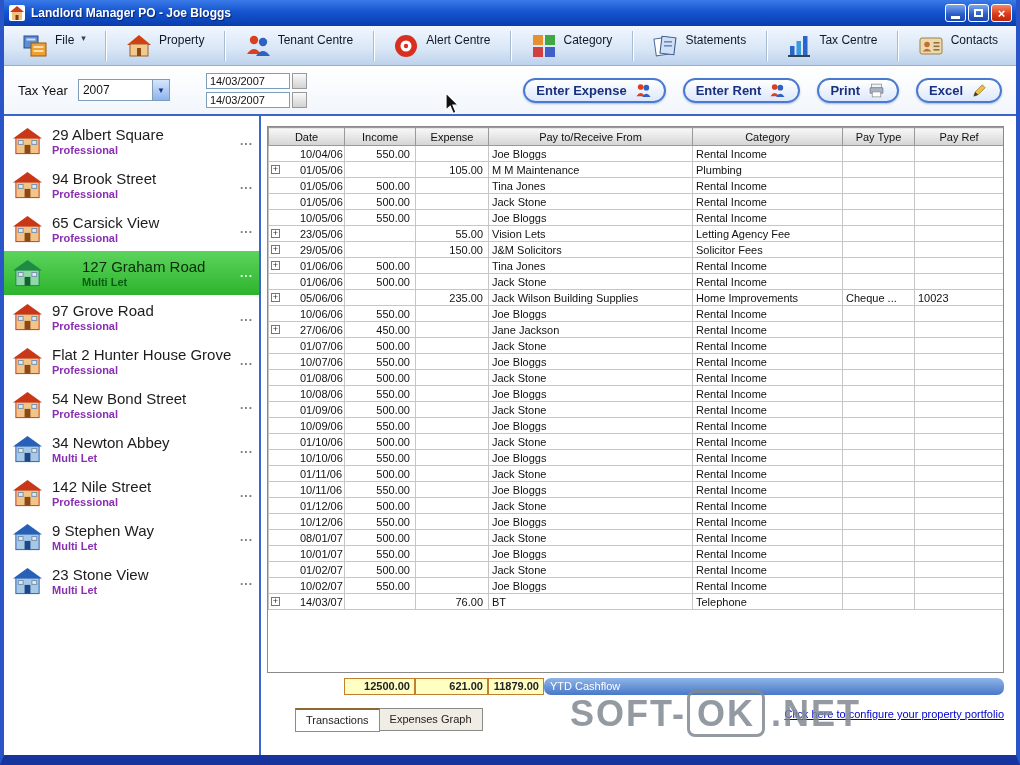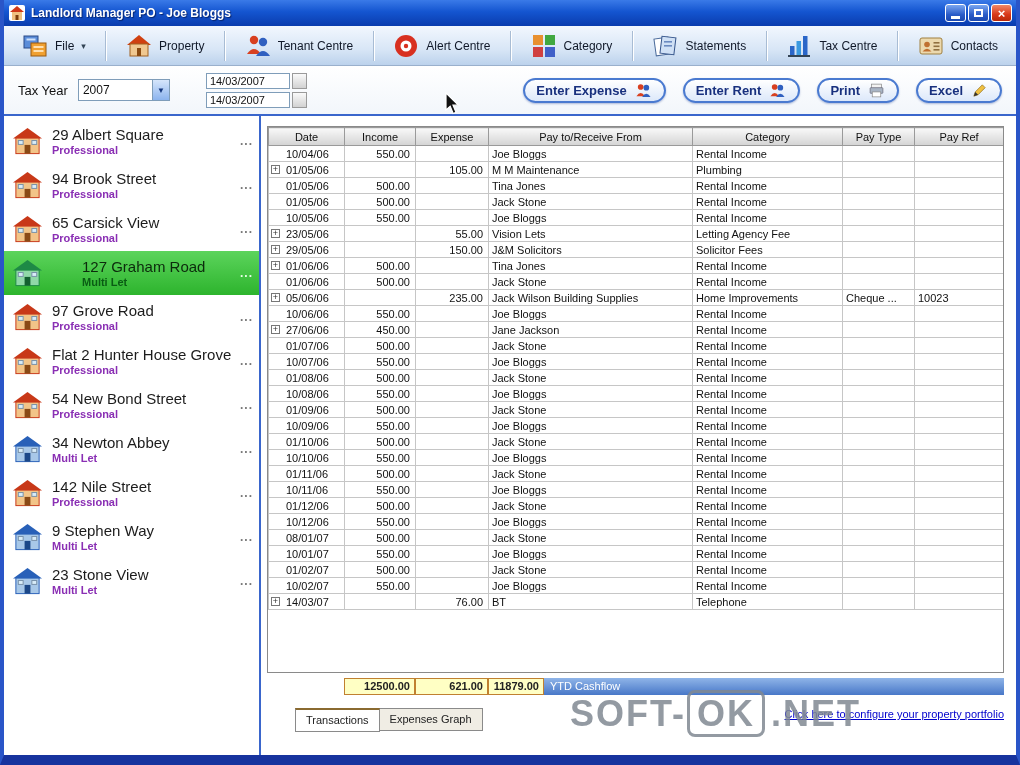--- a/index.html
+++ b/index.html
@@ -32,21 +32,21 @@
   .win-btn .min-glyph { width:9px; height:3px; background:#fff; margin-top:9px; }
   .win-btn .restore-glyph { width:9px; height:8px; border:2px solid #fff; background:transparent; }
   .win-btn.close { background:linear-gradient(180deg,#f4induced0,#d04020); background:linear-gradient(180deg,#f08868,#d83818 60%,#b82808); color:#fff; font-size:13px; font-weight:bold; line-height:1; }
   
   .menubar {
     height:40px; flex:0 0 40px; display:flex; align-items:center;
     justify-content:space-between; padding:0 14px;
     background:linear-gradient(180deg,#f2f7fe 0%,#d8e6f6 60%,#bcd2ec 100%);
     border-bottom:1px solid #9ab0cc;
   }
-  .menu-item { display:flex; align-items:center; gap:7px; cursor:default; padding:2px 4px; }
+  .menu-item { display:flex; align-items:flex-start; gap:7px; cursor:default; padding:2px 4px; }
   .mi-icon { width:26px; height:26px; display:inline-flex; }
   .mi-icon svg { width:26px; height:26px; }
   .mi-label { font-size:12px; color:#101828; white-space:nowrap; }
   .mi-caret { font-size:9px; color:#345; }
   .mi-sep { width:1px; height:30px; background:#a8bcd4; box-shadow:1px 0 0 #fff; }
   
   .toolbar {
     height:48px; flex:0 0 48px; display:flex; align-items:center; gap:10px;
     background:linear-gradient(180deg,#ffffff,#f2f6fb); padding:0 8px;
   }
@@ -99,38 +99,38 @@
     background:linear-gradient(180deg,#f8f8f8,#d4d4d4);
     border:1px solid #9a9a9a; font-size:11px; font-weight:normal; color:#111;
     height:18px; padding:0 2px; white-space:nowrap; overflow:hidden;
   }
   .grid td {
     border:1px solid #c6c6c6; font-size:11px; color:#111; height:16px;
     padding:0 3px; white-space:nowrap; overflow:hidden; position:relative;
   }
   .col-date { width:76px; } .col-income { width:71px; } .col-expense { width:73px; }
   .col-payee { width:204px; } .col-category { width:150px; } .col-paytype { width:72px; } .col-payref { width:89px; }
-  td.cell-date { padding-left:17px; }
+  td.cell-date { padding-left:31px; }
   td.cell-income, td.cell-expense { text-align:right; padding-right:5px; }
   .expand {
     position:absolute; left:2px; top:3px; width:9px; height:9px;
     border:1px solid #777; background:#fff; font-size:9px; line-height:7px;
     text-align:center; color:#333; display:inline-block;
   }
   
   .totals { display:flex; width:737px; margin-top:5px; height:17px; }
   .tspacer { width:77px; flex:0 0 77px; }
   .tbox {
     border:1px solid #c08030; background:#ffffc4; font-size:11px; font-weight:bold;
     color:#222; text-align:right; padding:1px 4px; height:17px;
   }
   .tbox.t-income { width:71px; } .tbox.t-expense { width:73px; } .tbox.t-cashflow { width:56px; }
   .ytd-bar {
     flex:1; background:linear-gradient(180deg,#8fb4e8,#4878c8); color:#fff;
-    font-size:11px; padding:2px 6px; height:17px; white-space:nowrap;
+    font-size:11px; padding:2px 6px; height:17px; white-space:nowrap;border-radius:7px;
   }
   
   .tabs-row { display:flex; align-items:flex-start; margin-top:13px; width:737px;padding-left:28px; }
   .tab {
     font-size:11px; color:#222; padding:4px 10px 5px 10px; border:1px solid #8a8a8a;
     background:#f0ede4; cursor:default; white-space:nowrap;
   }
   .tab.active { background:#fff; border-top:2px solid #8a6a30; position:relative; z-index:2; }
   .tab + .tab { margin-left:-1px; }
   .config-link { margin-left:auto; font-size:11px; color:#0000cc; text-decoration:underline; white-space:nowrap; cursor:pointer; }

